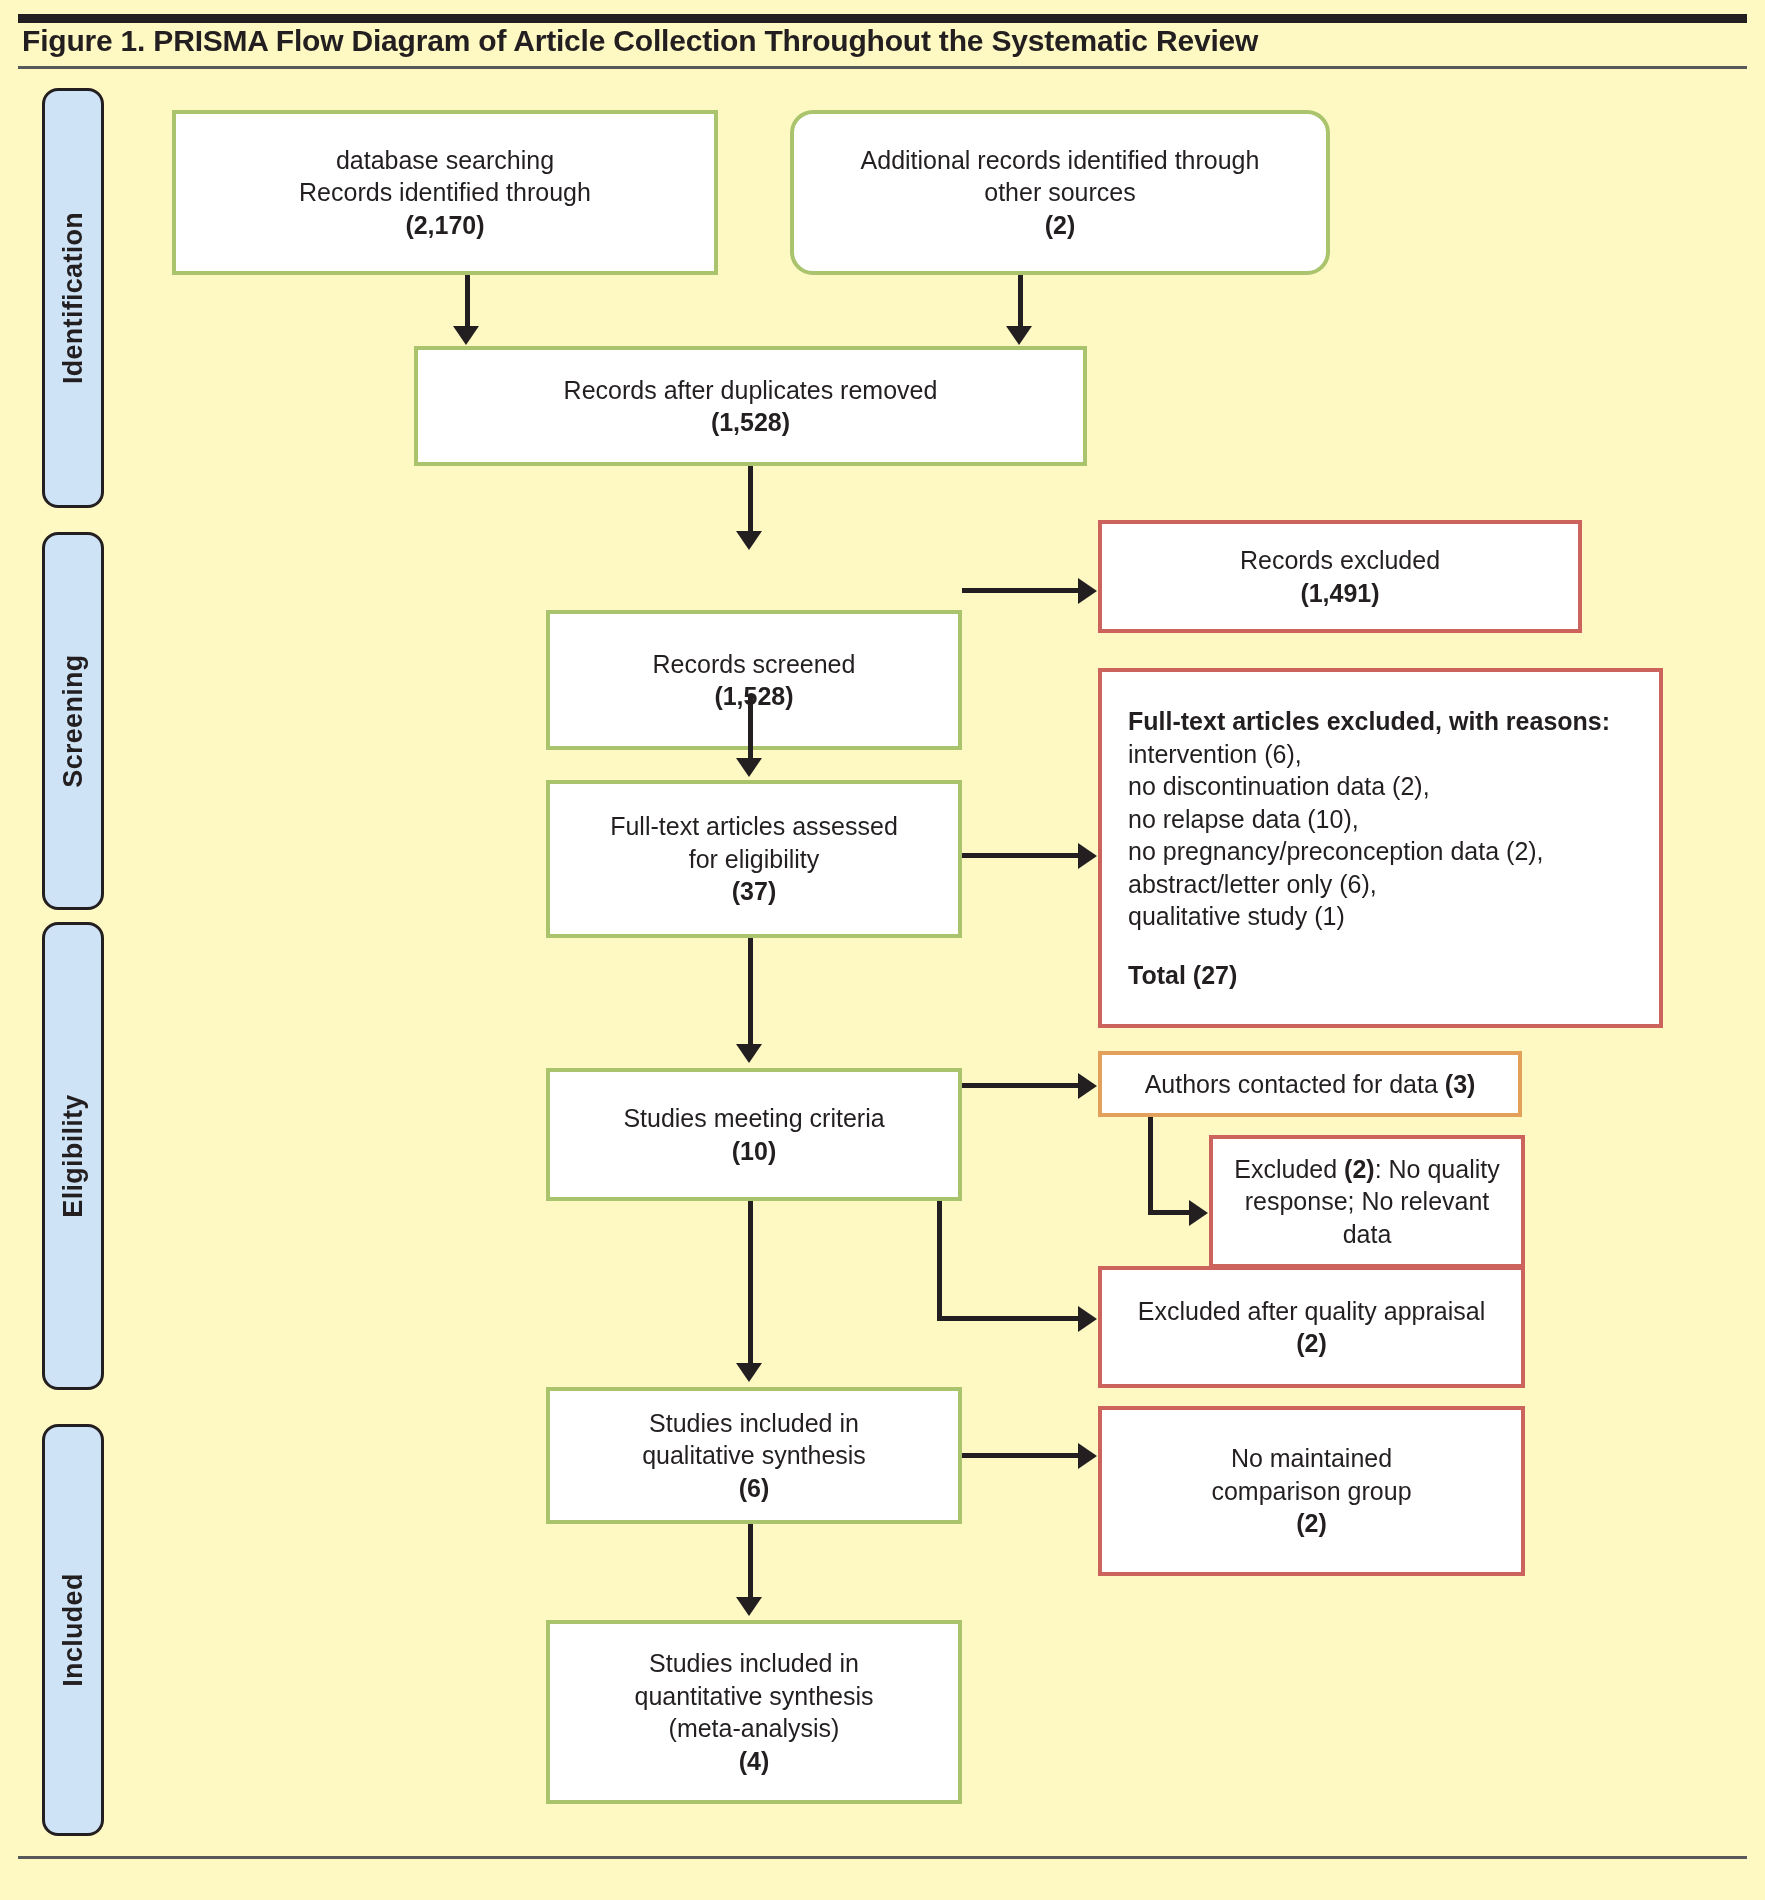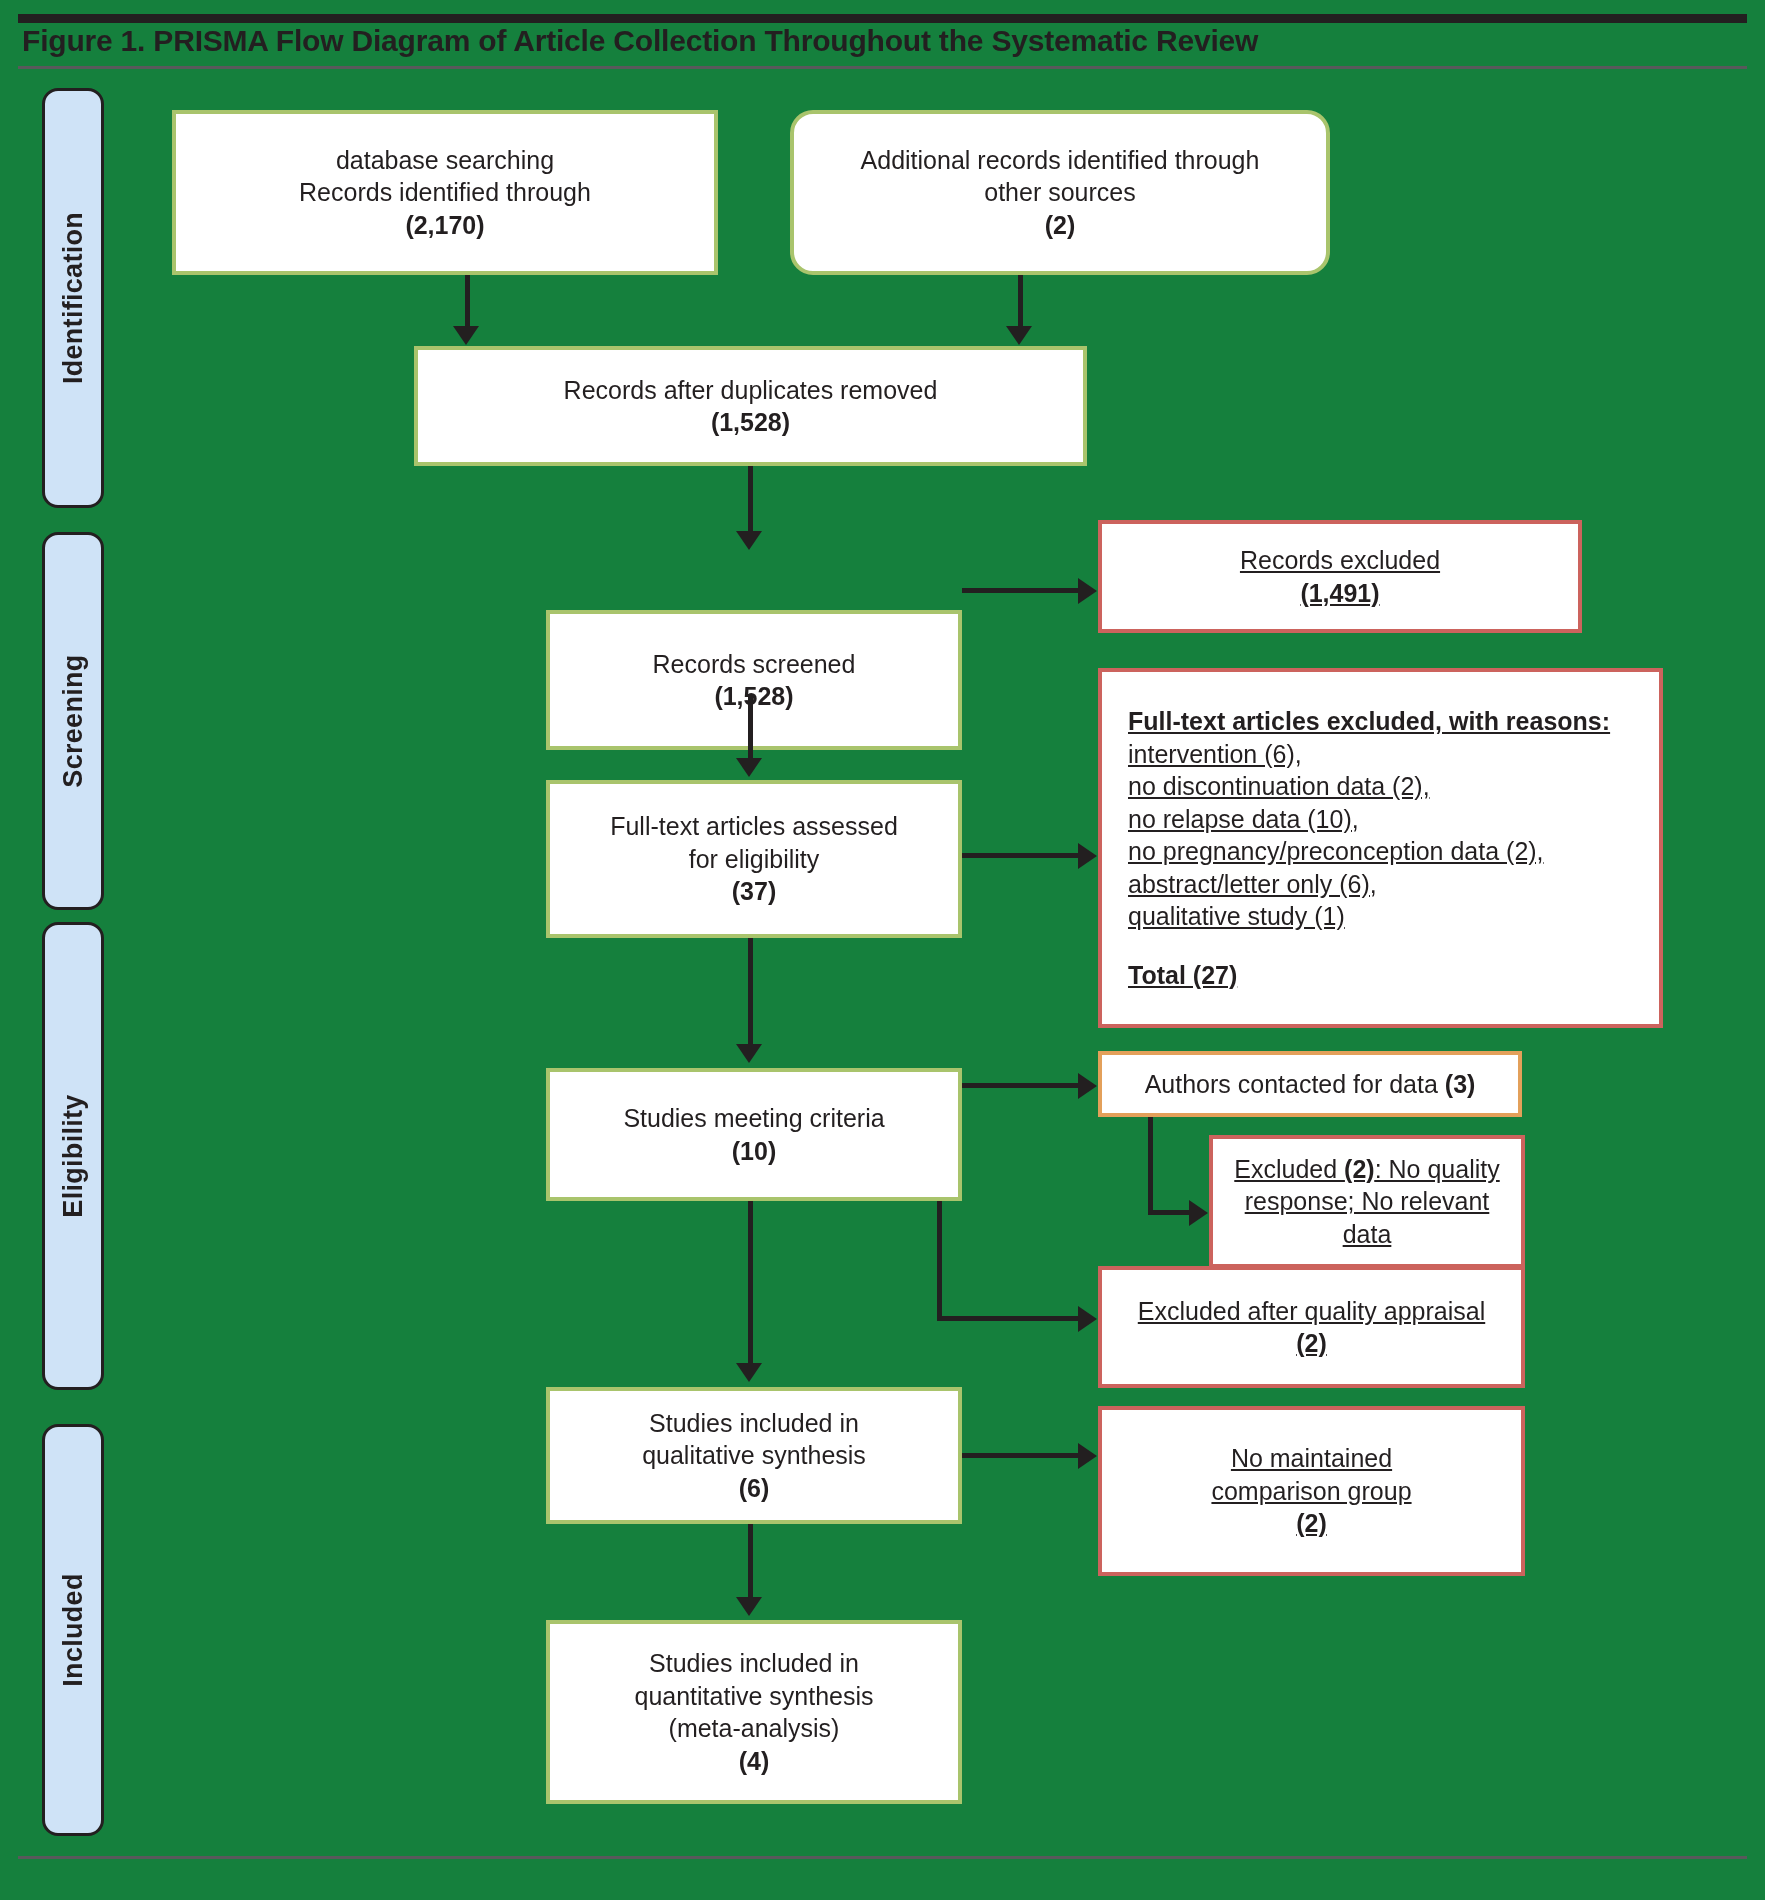--- a/index.html
+++ b/index.html
@@ -9,21 +9,21 @@
   }
   body {
     font-family: "Liberation Sans", sans-serif;
     color: #231f20;
   }
   #page {
     position: relative;
     width: 1765px;
     height: 1900px;
     overflow: hidden;
-    background: #15803d;
+    background: #fef9c3;
   }
 
   
   .rule-thick {
     position: absolute;
     left: 18px;
     width: 1729px;
     height: 9px;
     background: #231f20;
   }
@@ -77,21 +77,21 @@
     display: flex;
     align-items: center;
     justify-content: center;
     text-align: center;
     font-size: 25px;
     line-height: 1.30;
     color: #231f20;
     padding: 6px 10px;
   }
   .node.green  { border: 4px solid #a9c46c; }
-  .node.red    { border: 4px solid #cc635d; text-decoration: underline; }
+  .node.red    { border: 4px solid #cc635d; }
   .node.orange { border: 4px solid #e3a05a; }
 
   .node .txt { width: 100%; }
   .node b { font-weight: bold; }
 
   .node.left-align {
     justify-content: center;
     text-align: left;
   }
   .node.left-align .txt { padding-left: 16px; }

